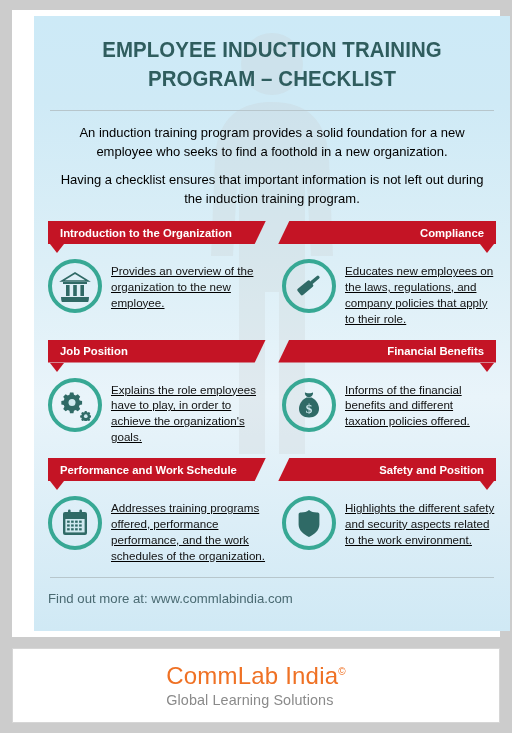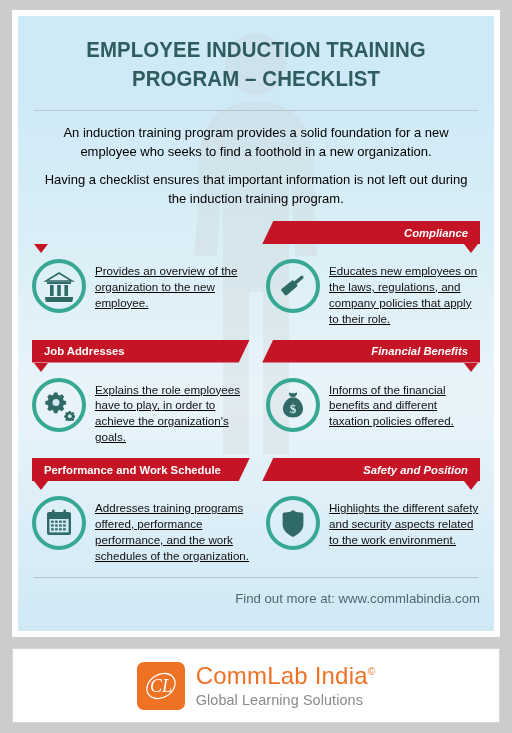--- a/index.html
+++ b/index.html
@@ -34,20 +34,21 @@
     width: 100%;
     height: 100%;
     background: linear-gradient(180deg,
         #cdeaf7 0%,
         #cfeaf6 14%,
         #dceff7 40%,
         #e9f4fa 62%,
         #dceef7 82%,
         #d0e9f5 100%);
     overflow: hidden;
+    margin-left: 16px;
   }
 
   
   .silhouette {
     position: absolute;
     left: 50%;
     top: 8px;
     transform: translateX(-50%);
     width: 150px;
     height: 430px;
@@ -109,21 +110,20 @@
   .banner.left {
     clip-path: polygon(0 0, 100% 0, calc(100% - 11px) 100%, 0 100%);
     justify-content: flex-start;
     padding-left: 12px;
   }
   .banner.right {
     margin-left: auto;
     clip-path: polygon(11px 0, 100% 0, 100% 100%, 0 100%);
     justify-content: flex-end;
     padding-right: 12px;
-    font-style: italic;
   }
   .banner-label {
     color: #ffffff;
     font-size: 11.3px;
     font-weight: bold;
     white-space: nowrap;
   }
 
   
   .pointers { position: relative; height: 9px; }
@@ -174,21 +174,21 @@
     padding-top: 6px;
   }
 
   
   .foot-rule {
     height: 1px;
     background: #b7c6cc;
     margin: 2px 2px 0 2px;
   }
   .find-more {
-    text-align: right;
+    text-align: left;
     color: #4a6a72;
     font-size: 13.2px;
     padding-top: 13px;
   }
 
   
   .logo-strip {
     position: absolute;
     left: 12px;
     top: 648px;
@@ -254,20 +254,23 @@
 
         <div class="intro">
           <p>An induction training program provides a solid foundation for a new employee who seeks to find a foothold in a new organization.</p>
           <p>Having a checklist ensures that important information is not left out during the induction training program.</p>
         </div>
 
         <div class="rows">
 
           <div class="row">
             <div class="banner-strip">
+              <div class="banner left">
+                <span class="banner-label">Introduction to the Organization</span>
+              </div>
               <div class="banner right">
                 <span class="banner-label">Compliance</span>
               </div>
             </div>
             <div class="pointers">
               <div class="pointer left-ptr"></div>
               <div class="pointer right-ptr"></div>
             </div>
             <div class="cells">
               <div class="cell">
@@ -293,21 +296,21 @@
                   </svg>
                 </div>
                 <div class="cell-text">Educates new employees on the laws, regulations, and company policies that apply to their role.</div>
               </div>
             </div>
           </div>
 
           <div class="row">
             <div class="banner-strip">
               <div class="banner left">
-                <span class="banner-label">Job Addresses</span>
+                <span class="banner-label">Job Position</span>
               </div>
               <div class="banner right">
                 <span class="banner-label">Financial Benefits</span>
               </div>
             </div>
             <div class="pointers">
               <div class="pointer left-ptr"></div>
               <div class="pointer right-ptr"></div>
             </div>
             <div class="cells">
@@ -392,26 +395,20 @@
         </div>
 
         <div class="foot-rule"></div>
         <div class="find-more">Find out more at: www.commlabindia.com</div>
 
       </div>
     </div>
   </div>
 
   <div class="logo-strip">
-    <div class="logo-mark">
-      <svg width="42" height="42" viewBox="0 0 42 42" xmlns="http://www.w3.org/2000/svg">
-        <ellipse cx="21" cy="21" rx="15" ry="11.5" fill="none" stroke="#ffffff" stroke-width="1.3" transform="rotate(-32 21 21)"></ellipse>
-        <text x="21" y="27" font-family="Liberation Serif, serif" font-style="italic" font-size="18" fill="#ffffff" text-anchor="middle">CL</text>
-      </svg>
-    </div>
     <div class="logo-words">
       <div class="logo-name">
         <span>CommLab India</span><span class="logo-copy">©</span>
       </div>
       <div class="logo-tag">Global Learning Solutions</div>
     </div>
   </div>
 
 </div>
 

